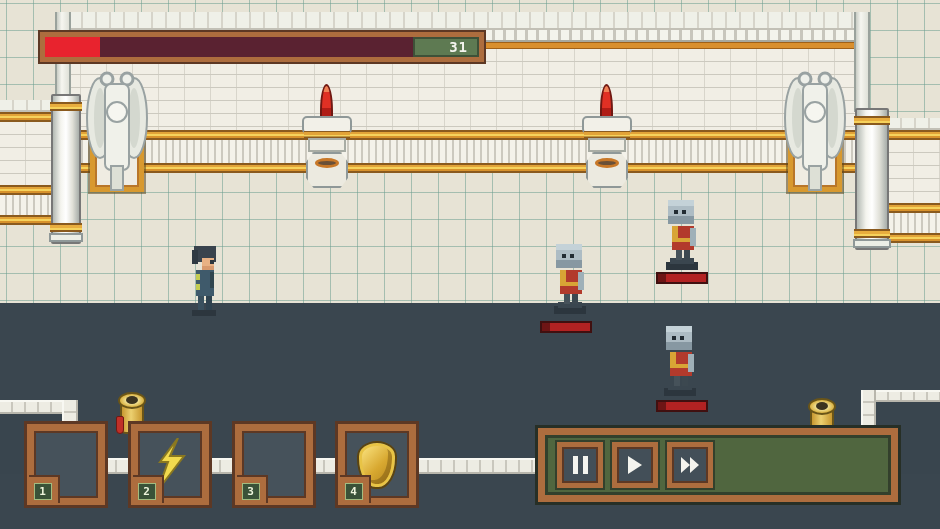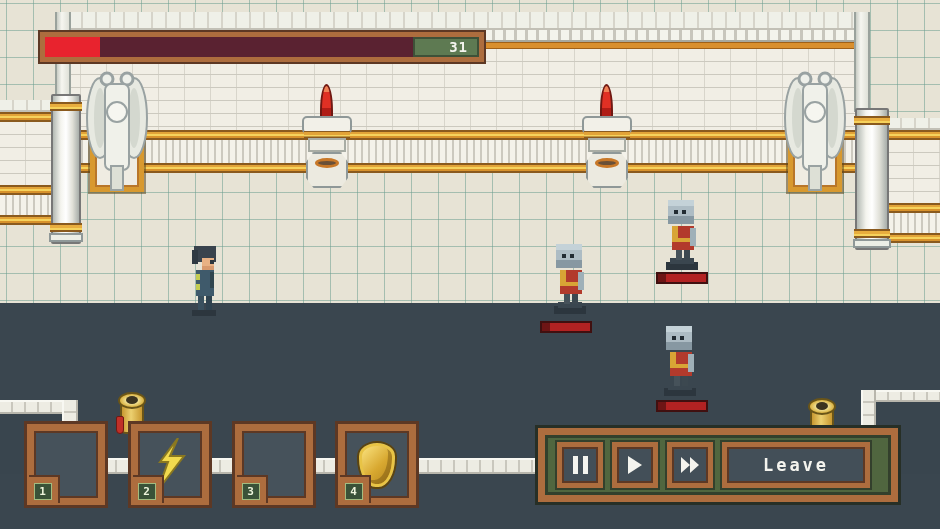--- a/index.html
+++ b/index.html
@@ -400,16 +400,15 @@
     <div class="ctrl-btn btn-play">
       <svg width="16" height="18" viewBox="0 0 16 18">
         <polygon points="1,0 15,9 1,18" fill="#f4f4ee"></polygon>
       </svg>
     </div>
     <div class="ctrl-btn btn-ffwd">
       <svg width="18" height="16" viewBox="0 0 18 16">
         <path d="M0,0 L9,8 L0,16 Z M9,0 L18,8 L9,16 Z" fill="#f4f4ee"></path>
       </svg>
     </div>
-    <div class="leave-btn">Leave</div>
   </div>
 
 </div>
 
 </body></html>

